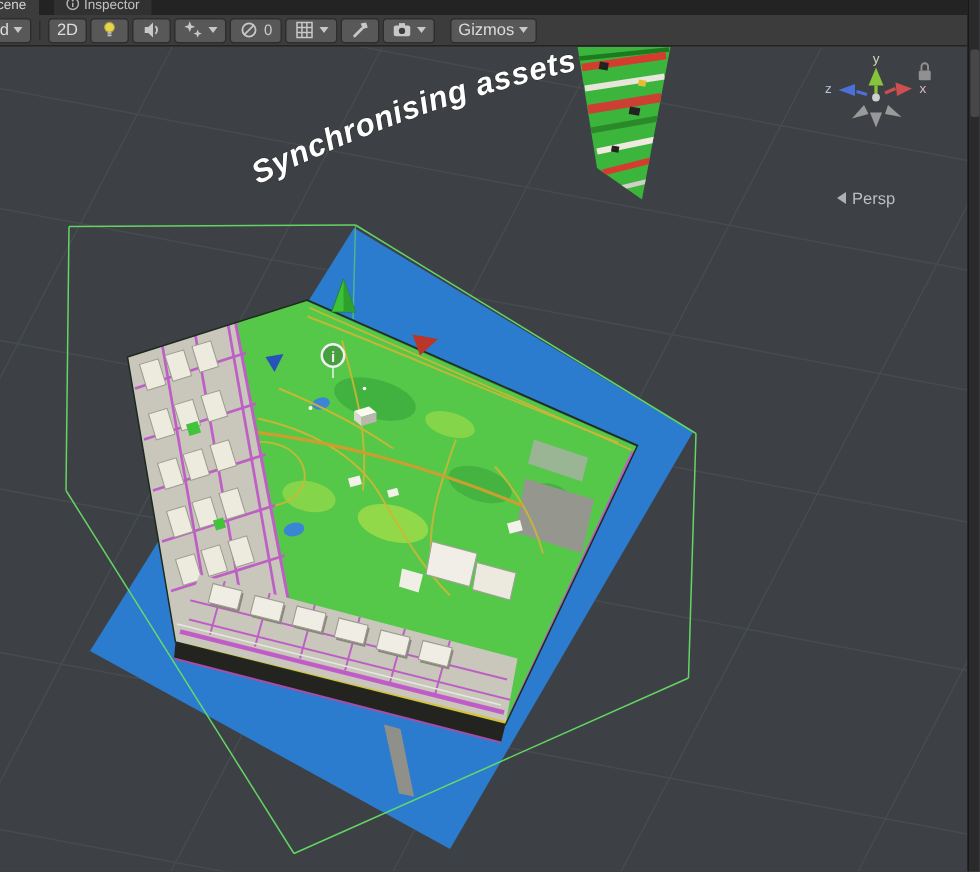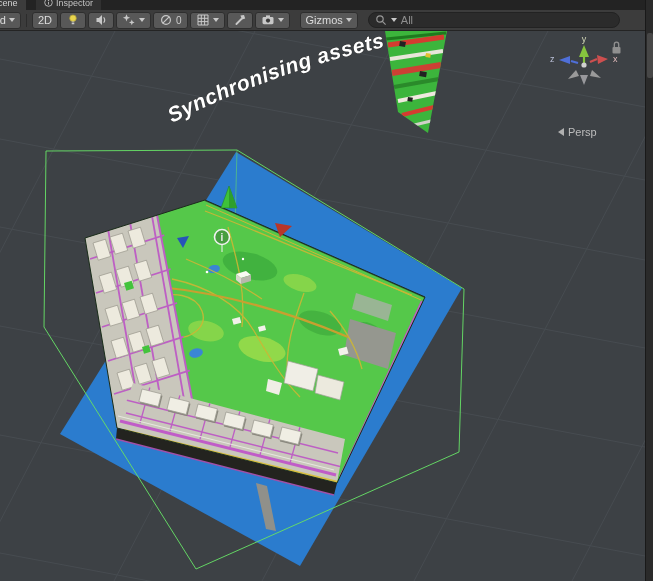--- a/index.html
+++ b/index.html
@@ -148,28 +148,20 @@
       <circle cx="7" cy="7.6" r="2.1" fill="#3c3c3c"></circle>
     </svg>
     <span class="caret"></span>
   </div>
 
   <div class="tbtn gizmos">
     <span>Gizmos</span>
     <span class="caret"></span>
   </div>
 
-  <div class="search">
-    <svg class="ticon" width="12" height="12" viewBox="0 0 12 12">
-      <circle cx="5" cy="5" r="3.2" fill="none" stroke="#969696" stroke-width="1.2"></circle>
-      <line x1="7.4" y1="7.4" x2="10.6" y2="10.6" stroke="#969696" stroke-width="1.2"></line>
-    </svg>
-    <span class="caret"></span>
-    <span>All</span>
-  </div>
 </div>
 
 <div class="scene">
 <svg width="645" height="550" viewBox="0 0 645 550">
   <defs>
     <g id="bld1">
           <rect x="0" y="0" width="13" height="18" fill="#edeade" stroke="#9d9b90" stroke-width="0.7"></rect>
         </g>
     <g id="bld2">
           <rect x="1.5" y="1.5" width="20" height="13" fill="#8a887e"></rect>

